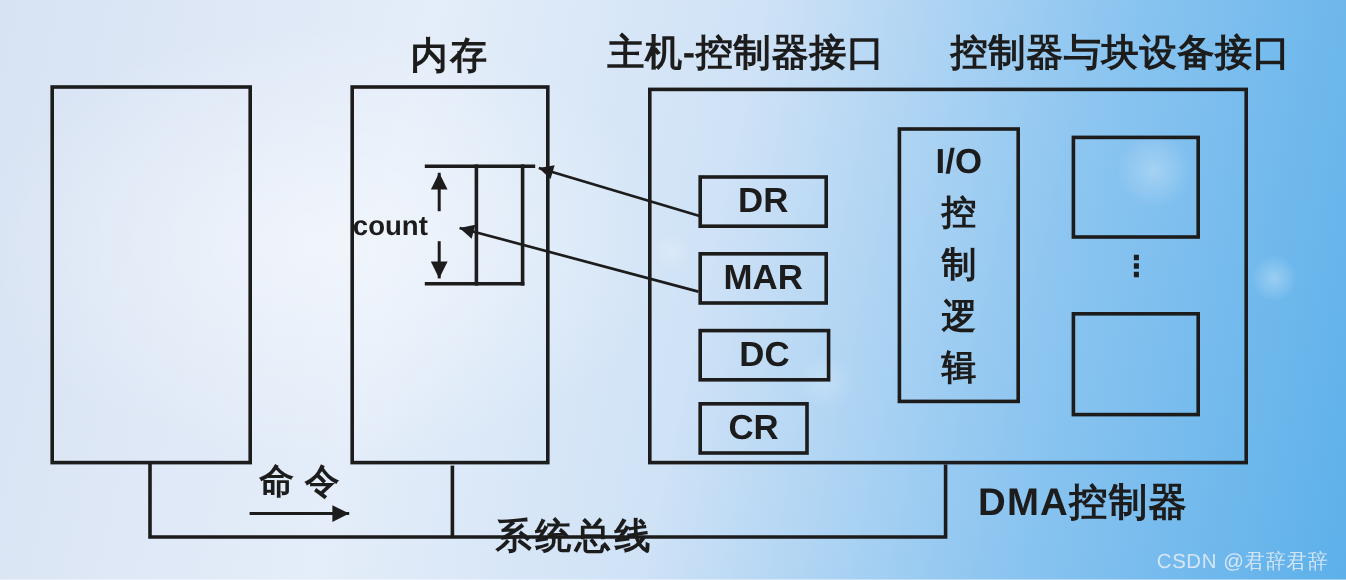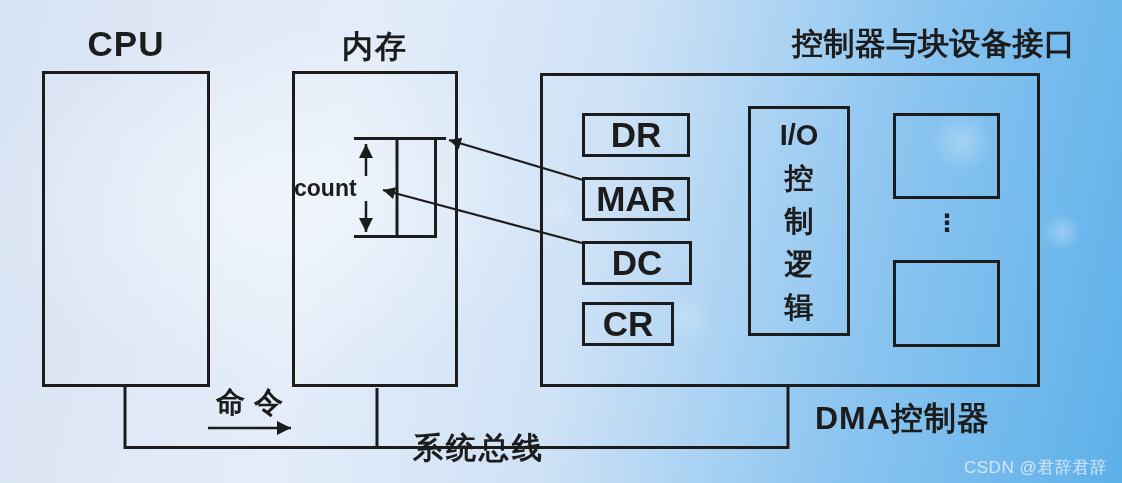--- a/index.html
+++ b/index.html
@@ -19,21 +19,21 @@
   .box{position:absolute;border:3px solid #1c1c1c;box-sizing:border-box;background:transparent;}
   .lbl{position:absolute;color:#1c1c1c;font-weight:600;white-space:nowrap;line-height:1.1;}
   .cpu-l{left:42px;top:25px;width:168px;text-align:center;font-size:35px;letter-spacing:1px;}
   .mem-l{left:292px;top:30px;width:166px;text-align:center;font-size:31px;letter-spacing:2px;}
   .host-l{left:506px;top:27px;font-size:31px;letter-spacing:0.5px;}
   .cbd-l{left:792px;top:27px;font-size:31px;letter-spacing:0.5px;}
   .count-l{left:294px;top:176px;font-size:23px;}
   .cmd-l{left:216px;top:387px;font-size:29px;letter-spacing:9px;}
   .bus-l{left:413px;top:399px;font-size:30px;letter-spacing:3px;margin-top:32px;}
   .dma-l{left:815px;top:401px;font-size:32px;letter-spacing:1px;}
-  .reg{display:flex;align-items:center;justify-content:center;font-size:35px;font-weight:600;color:#1c1c1c;}
+  .reg{display:flex;align-items:center;justify-content:center;font-size:29px;font-weight:600;color:#1c1c1c;margin-top:33px;}
   .io-box{display:flex;flex-direction:column;align-items:center;justify-content:center;
           font-size:29px;font-weight:600;color:#1c1c1c;line-height:43px;}
   .dots{position:absolute;left:933px;top:209px;width:28px;text-align:center;
         font-size:24px;font-weight:700;color:#1c1c1c;line-height:1.2;}
   .watermark{position:absolute;left:964px;top:456px;font-size:17px;font-weight:400;
              color:#e6eef6;opacity:0.85;letter-spacing:0.5px;white-space:nowrap;}
 </style>
 </head>
 <body>
 
@@ -95,22 +95,22 @@
     <span>控</span>
     <span>制</span>
     <span>逻</span>
     <span>辑</span>
   </div>
 
   <div class="box" style="left:893px;top:113px;width:107px;height:86px;"></div>
   <div class="dots">⋮</div>
   <div class="box" style="left:893px;top:260px;width:107px;height:87px;"></div>
 
-  <div class="lbl cpu-l">CPU</div>
   <div class="lbl mem-l">内存</div>
+  <div class="lbl host-l">主机-控制器接口</div>
   <div class="lbl cbd-l">控制器与块设备接口</div>
   <div class="lbl count-l">count</div>
   <div class="lbl cmd-l">命令</div>
   <div class="lbl bus-l">系统总线</div>
   <div class="lbl dma-l">DMA控制器</div>
 
   <div class="watermark">CSDN @君辞君辞</div>
 </div>
 
 </body></html>

